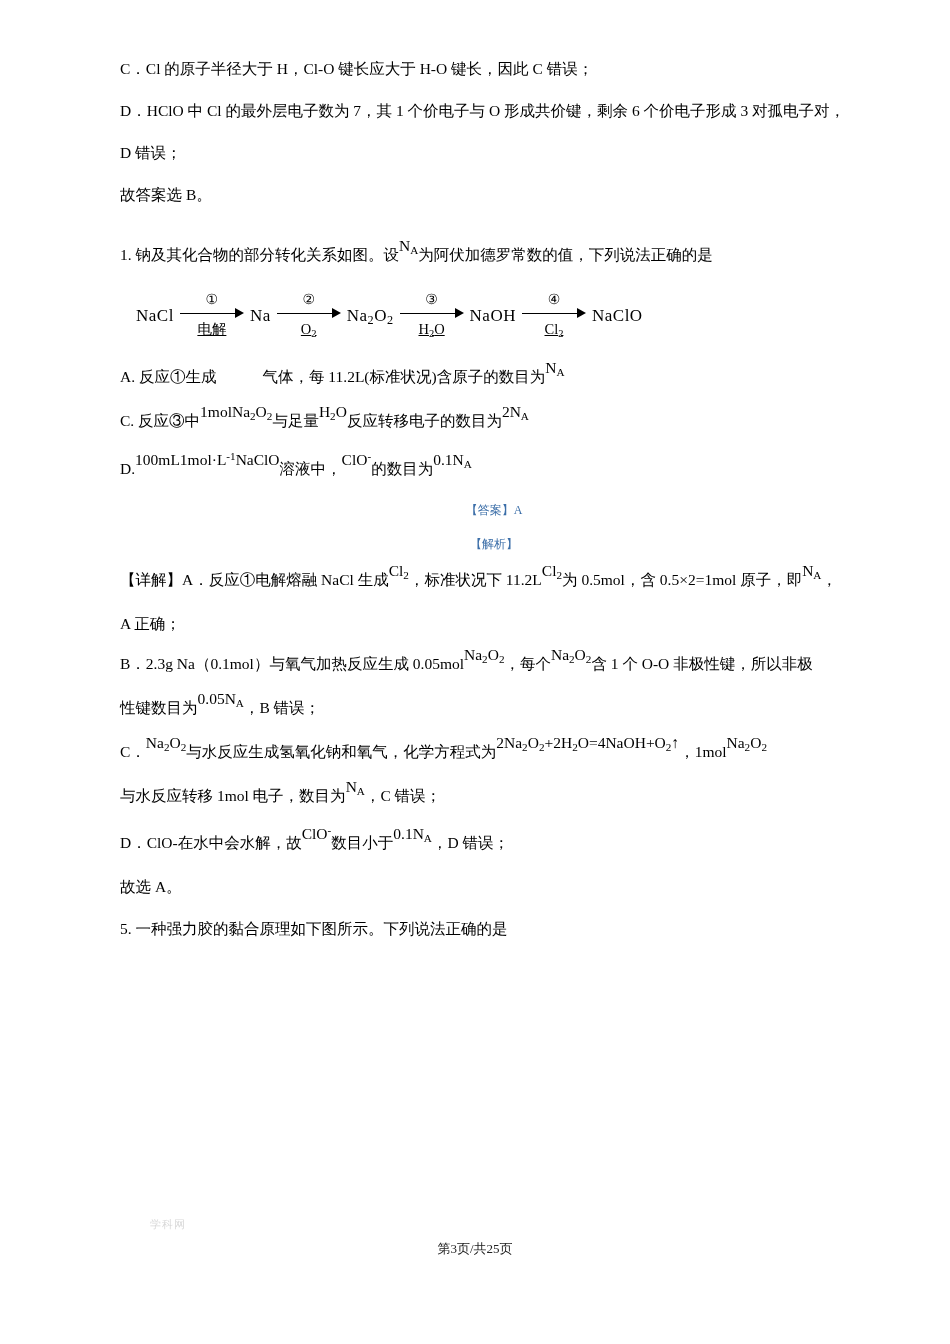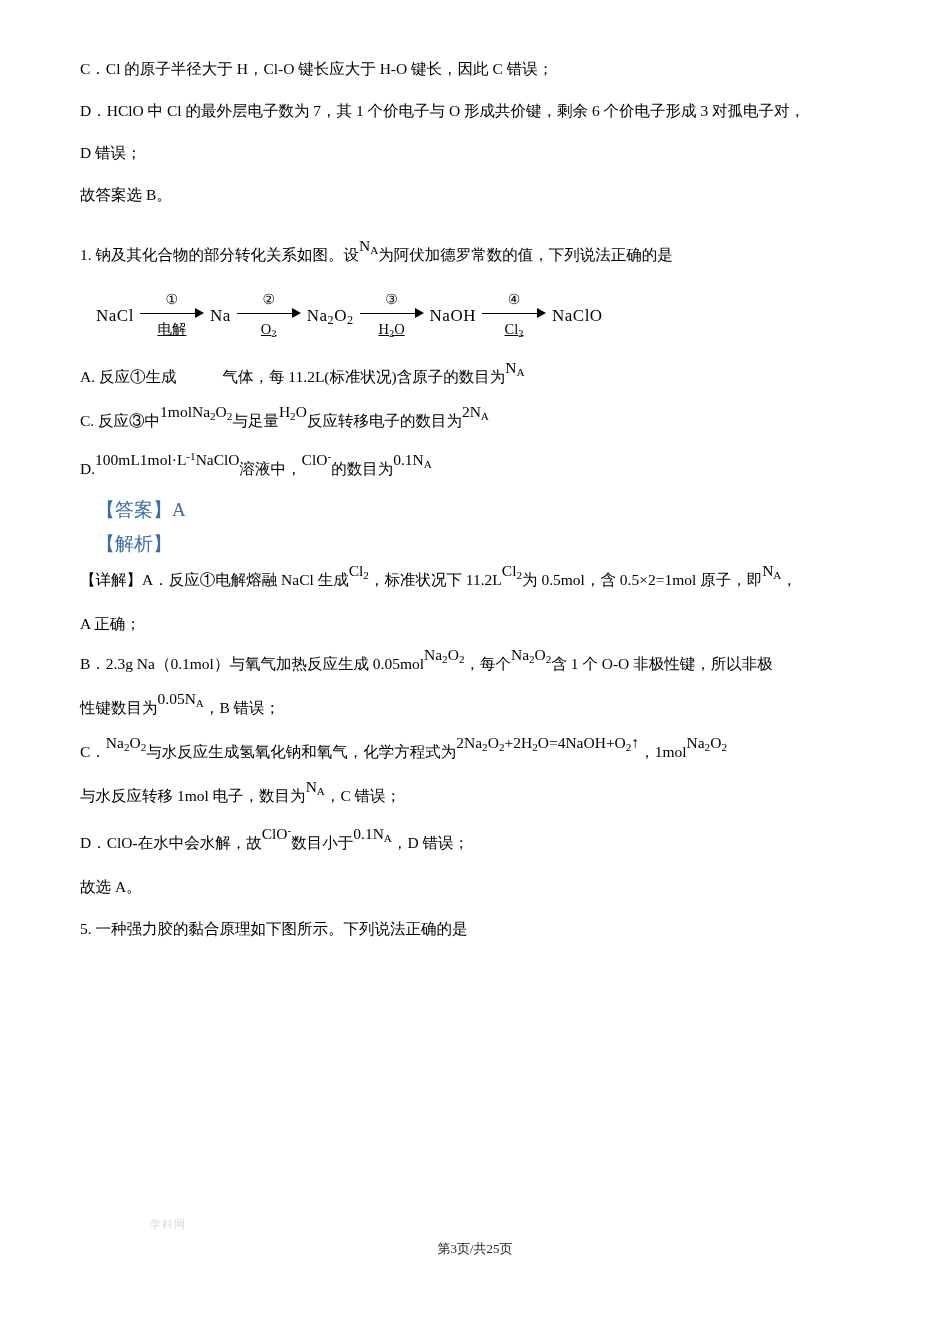--- a/index.html
+++ b/index.html
@@ -13,21 +13,21 @@
     font-family: "Liberation Serif", "DejaVu Serif", serif;
     color: #000000;
     position: relative;
     overflow: hidden;
   }
   .page {
     position: relative;
     width: 950px;
     height: 1344px;
     box-sizing: border-box;
-    padding: 52px 88px 0 80px;
+    padding: 52px 88px 0 120px;
   }
   .line {
     font-size: 15.5px;
     line-height: 34px;
     margin: 0 0 8px 0;
     white-space: nowrap;
   }
   .para {
     font-size: 15.5px;
     line-height: 34px;
@@ -45,23 +45,24 @@
     vertical-align: 0.42em;
   }
   .raise {
     display: inline-block;
     position: relative;
     top: -9px;
     font-size: 15.5px;
   }
   .answer {
     color: #3b6ea8;
-    font-size: 19px;
+    font-size: 12px;
     line-height: 30px;
-    margin: 0 0 4px 16px;
+    margin: 0 0 4px 6px;
+    text-align: center;
   }
   
   .scheme {
     margin: 16px 0 18px 0;
     padding-left: 16px;
     display: flex;
     align-items: flex-start;
     font-size: 17px;
   }
   .sp-item {

